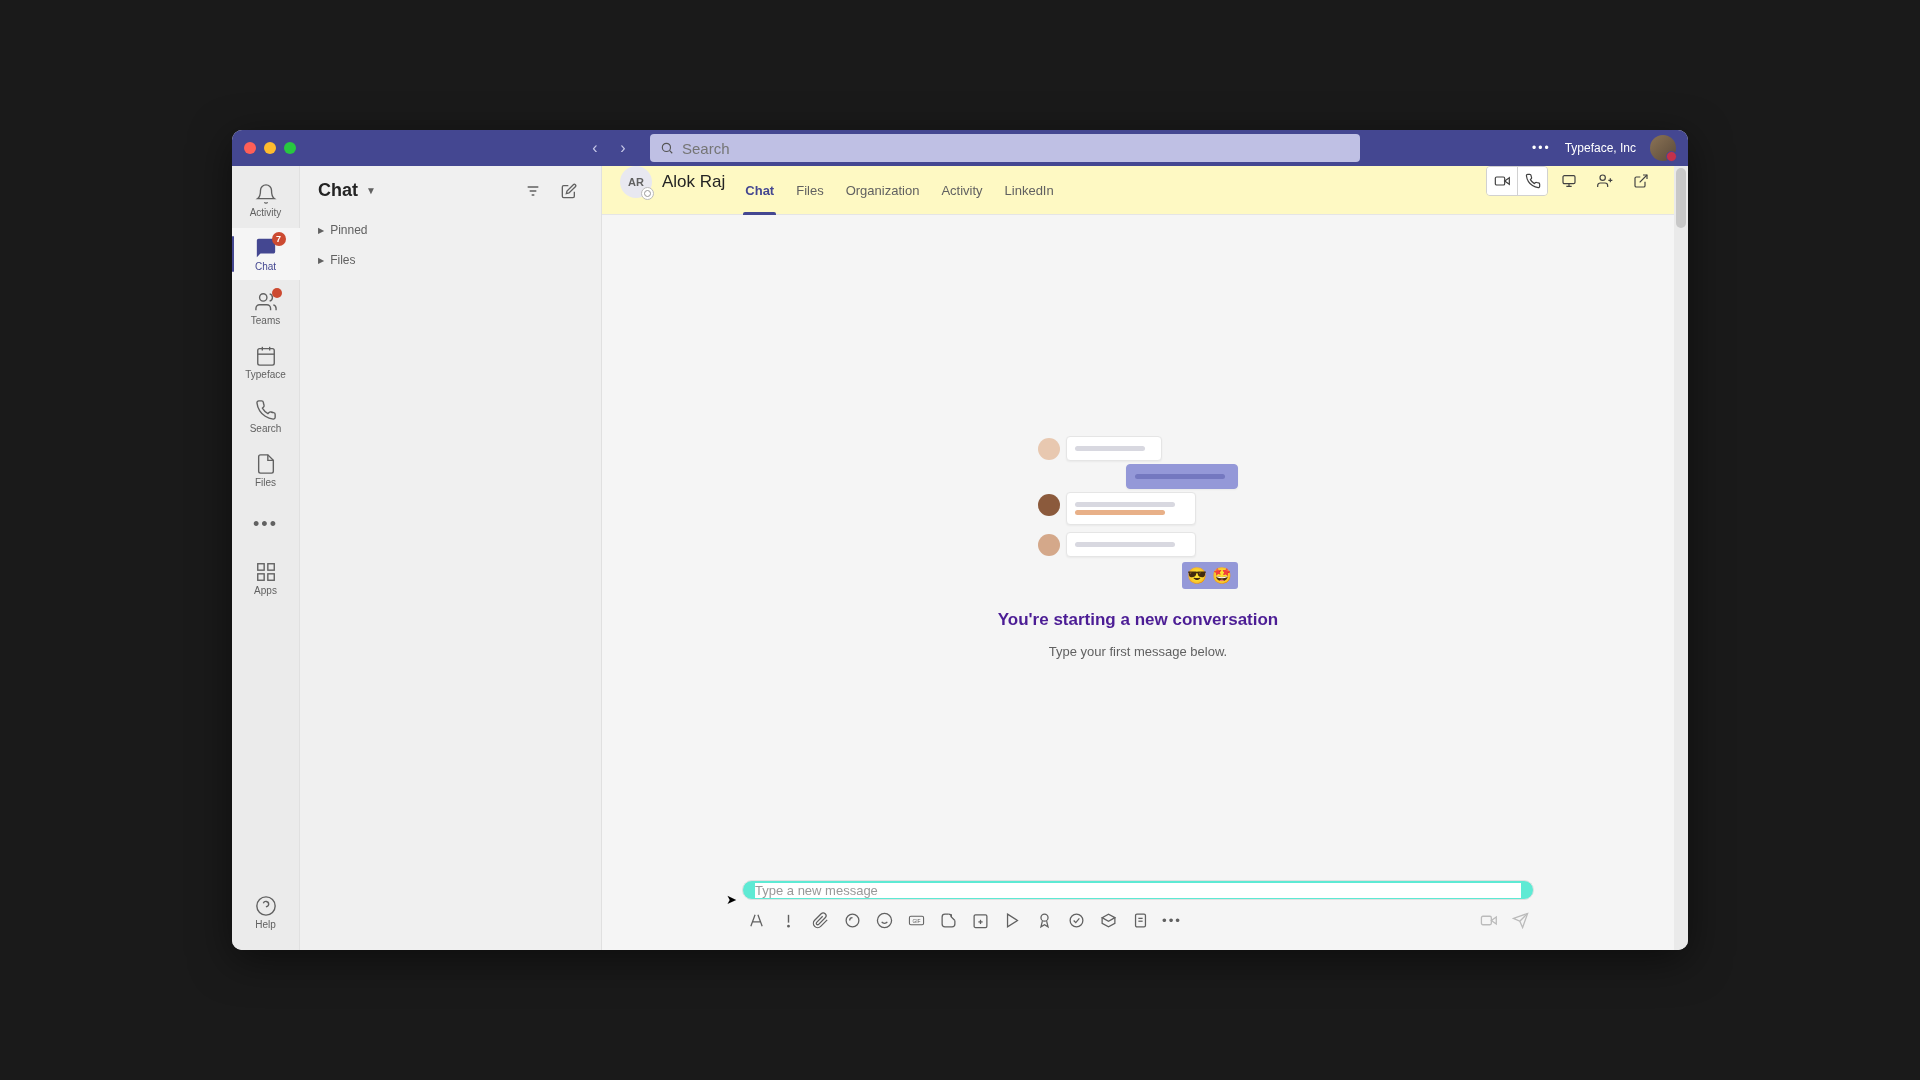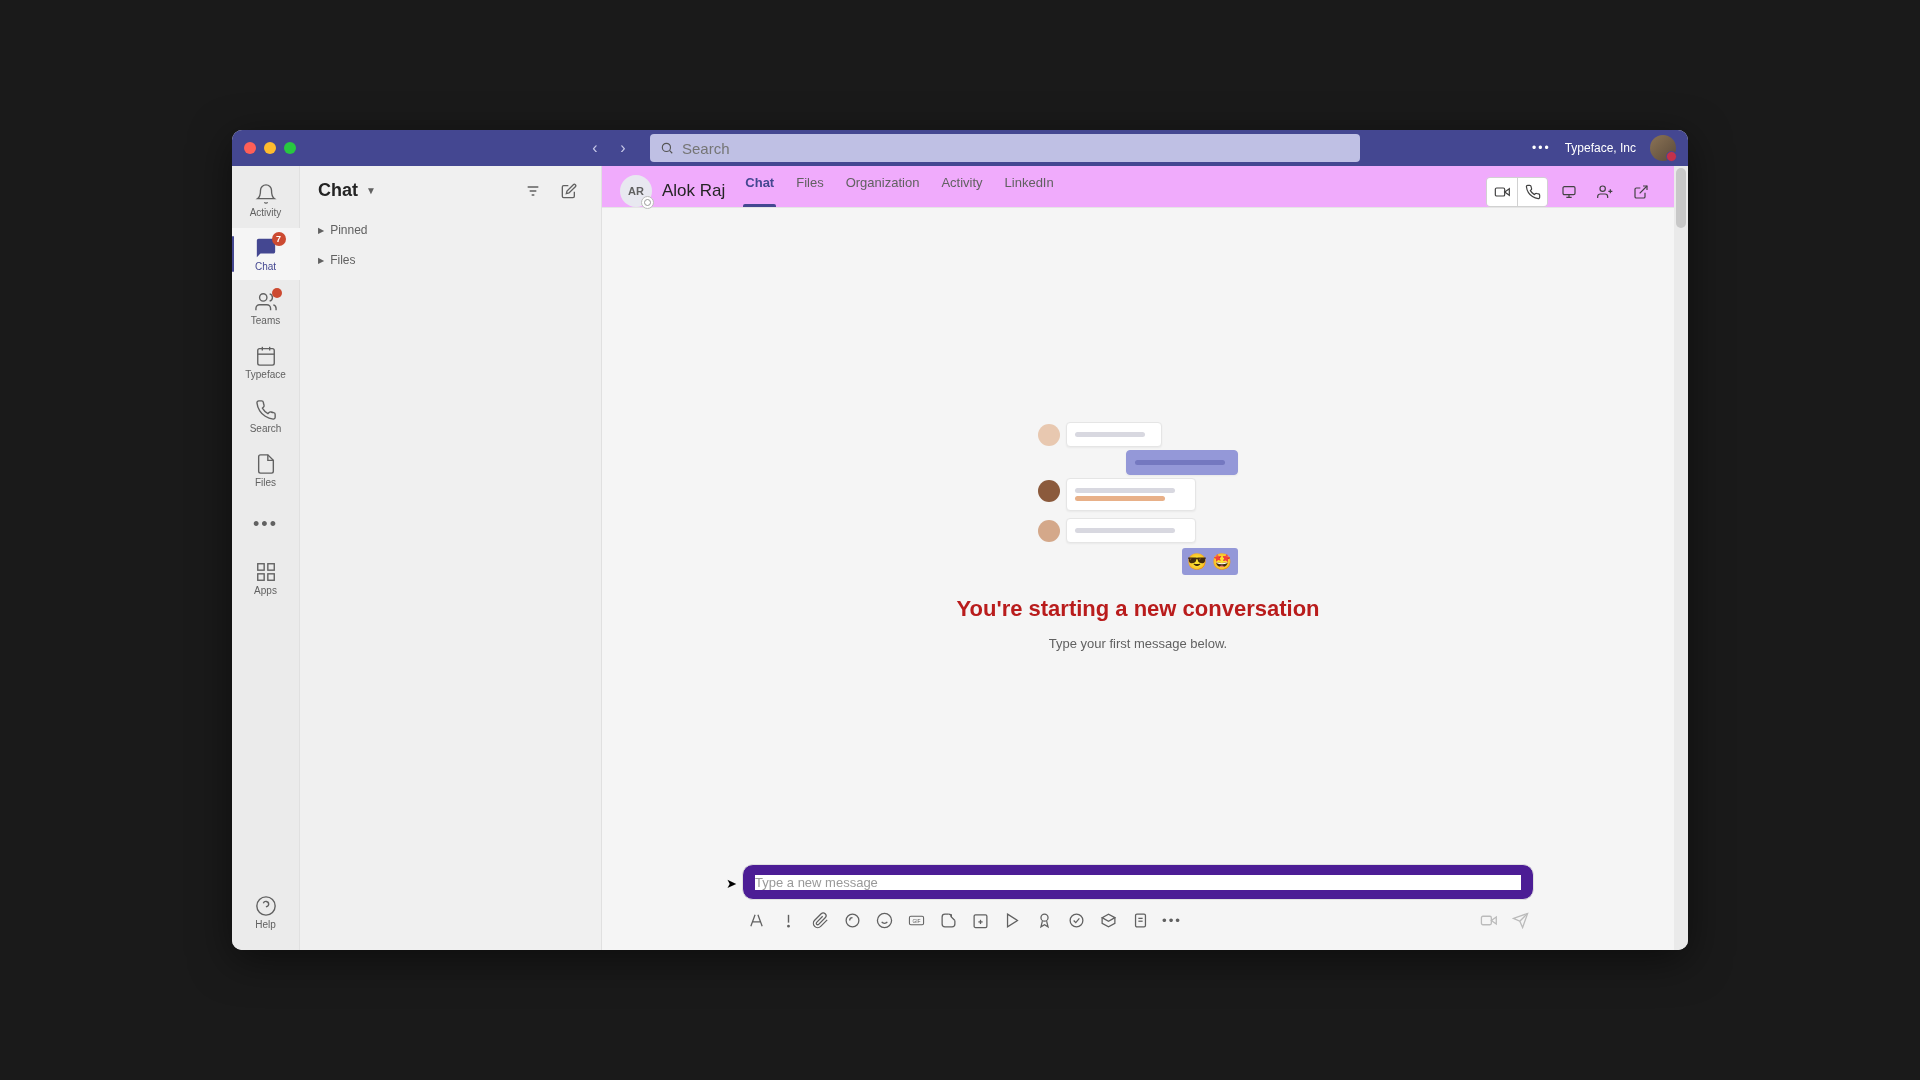--- a/index.html
+++ b/index.html
@@ -40,21 +40,21 @@
 .listpane-header h1{font-size:18px;font-weight:700;color:#242424}
 .listpane-header .chev{color:#616161;font-size:10px}
 .listpane-header .sp{flex:1}
 .listpane-header button{background:none;border:none;width:28px;height:28px;display:flex;align-items:center;justify-content:center;cursor:pointer;color:#616161}
 .listpane-header button svg{width:16px;height:16px}
 .section-row{height:30px;display:flex;align-items:center;padding:0 18px;gap:6px;font-size:12px;color:#616161;cursor:pointer}
 .section-row .tri{font-size:8px;color:#616161}
 
 
 .chatpane { flex:1; display:flex; flex-direction:column; background:#f5f5f5; min-width:0; }
-.chat-header { height:42px; background:#f0abfc; border-bottom:1px solid #e5e5e5; display:flex; align-items:flex-end; padding:0 18px; gap:12px; }
+.chat-header { height:49px; background:#fef9c3; border-bottom:1px solid #e5e5e5; display:flex; align-items:flex-start; padding:0 18px; gap:12px; }
 .person { display:flex; align-items:center; gap:10px; }
 .person .av { width:32px; height:32px; border-radius:50%; background:#e8e8f0; color:#616161; font-size:11px; font-weight:600; display:flex; align-items:center; justify-content:center; position:relative; }
 .person .av::after{content:"";position:absolute;right:-2px;bottom:-2px;width:11px;height:11px;border-radius:50%;background:#fff;border:1px solid #bbb;}
 .person .av::before{content:"";position:absolute;right:1px;bottom:1px;width:5px;height:5px;border-radius:50%;border:1px solid #999;z-index:1;}
 .person h2{font-size:17px;font-weight:400;color:#242424}
 .chat-tabs{display:flex;gap:18px;margin-left:6px}
 .chat-tabs button{background:none;border:none;height:49px;font-size:13px;color:#616161;cursor:pointer;position:relative;padding:0 2px}
 .chat-tabs button.active{color:#444791;font-weight:600}
 .chat-tabs button.active::after{content:"";position:absolute;left:0;right:0;bottom:0;height:3px;background:#444791;border-radius:2px 2px 0 0}
 .chat-header .sp{flex:1}
@@ -72,27 +72,27 @@
 .bubble .line{height:5px;background:#d8d8e0;border-radius:3px;margin:3px 0}
 .face{position:absolute;width:22px;height:22px;border-radius:50%}
 .b1{left:28px;top:0;width:96px}.b1 .line{width:70px}
 .f1{left:0;top:2px;background:#e8c8b0}
 .b2{right:0;top:28px;width:112px;background:#9498d8;border-color:#9498d8}.b2 .line{background:#7478c0;width:90px}
 .b3{left:28px;top:56px;width:130px}.b3 .l1{width:100px}.b3 .l2{width:90px;background:#e8b088}
 .f3{left:0;top:58px;background:#8b5a3c}
 .b4{left:28px;top:96px;width:130px}.b4 .line{width:100px}
 .f4{left:0;top:98px;background:#d4a88a}
 .emoji-box{position:absolute;right:0;top:126px;background:#9498d8;padding:4px 6px;border-radius:3px;font-size:16px}
-.empty-title{font-size:22px;font-weight:700;color:#b91c1c}
+.empty-title{font-size:17px;font-weight:700;color:#4c1d95}
 .empty-sub{font-size:13px;color:#616161}
 
 
 .composer-wrap{padding:0 140px 16px;position:relative}
 .cursor-arrow{position:absolute;left:124px;top:12px;font-size:13px;color:#000}
-.composer{background:#4c1d95;border:1px solid #e0e0e0;border-radius:11px;padding:8px 12px;margin-bottom:6px}
+.composer{background:#5eead4;border:1px solid #e0e0e0;border-radius:11px;padding:0 12px;margin-bottom:6px}
 .composer input{width:100%;border:none;outline:none;font-size:13px;color:#242424}
 .composer input::placeholder{color:#999}
 .toolbar{display:flex;align-items:center;gap:4px}
 .toolbar button{width:28px;height:28px;background:none;border:none;display:flex;align-items:center;justify-content:center;cursor:pointer;color:#616161;border-radius:3px}
 .toolbar button svg{width:17px;height:17px}
 .toolbar .sp{flex:1}
 .toolbar .send{color:#bbb}
 .toolbar .video-send{color:#bbb}
 
 

